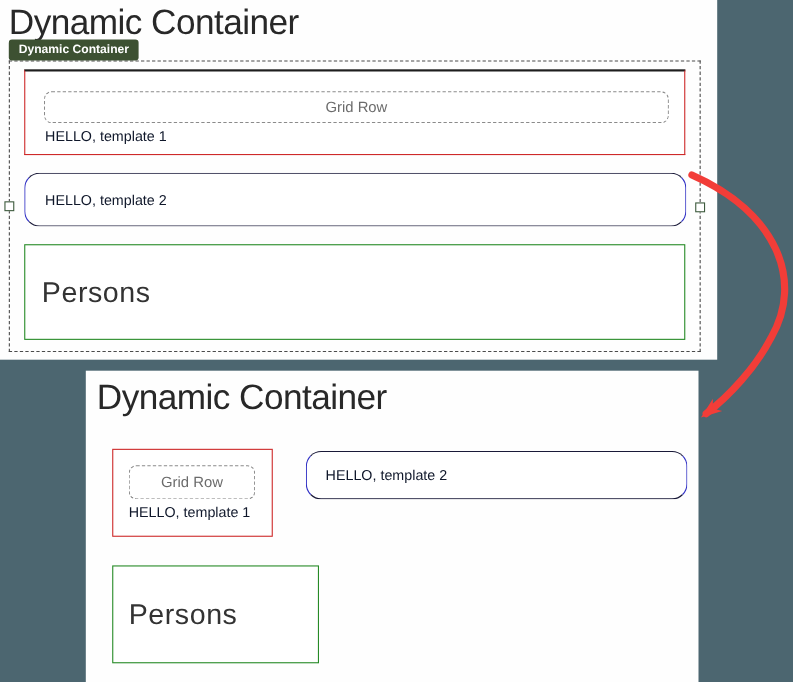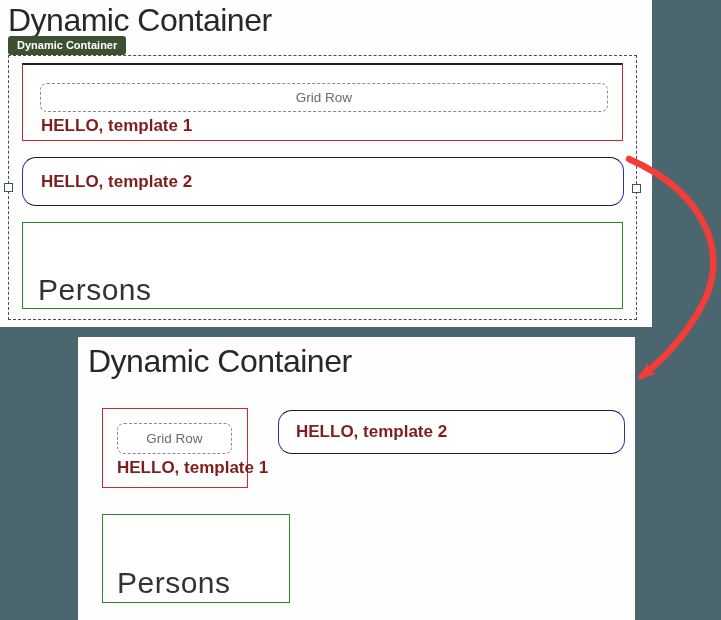--- a/index.html
+++ b/index.html
@@ -21,24 +21,24 @@
   .handle-right{right:-5px;top:128px;}
   .block{position:absolute;background:#fff;box-sizing:border-box;}
   .block-red{border:1.5px solid #ce2929;}
   .block-red-editor{border:1.5px solid #ce2929;border-top:2px solid #1e1e1e;}
   .block-blue{border-style:solid;border-width:1.5px;
               border-color:#191938 #2e2ec4 #191938 #2e2ec4;border-radius:14px;}
   .block-green{border:1.5px solid #268a26;}
   .gridrow{position:absolute;border:1.5px dashed #8b8b8b;border-radius:7px;
            color:#6b6b6b;font-size:13.5px;display:flex;align-items:center;
            justify-content:center;box-sizing:border-box;}
-  .hello{position:absolute;color:#7f1d1d;font-size:17px;font-weight:700;
+  .hello{position:absolute;color:#0f172a;font-size:13px;font-weight:400;
          white-space:nowrap;}
-  .persons{position:absolute;color:#333333;font-size:30px;font-weight:300;
-           letter-spacing:0.5px;white-space:nowrap;margin-top:24px;}
+  .persons{position:absolute;color:#333333;font-size:26px;font-weight:300;
+           letter-spacing:0.5px;white-space:nowrap;}
   .vcenter{top:50%;transform:translateY(-50%);}
   .arrow-svg{position:absolute;left:0;top:0;z-index:6;pointer-events:none;}
 </style>
 </head>
 <body>
 
 <div class="stage">
 
   <section class="panel panel-top">
 

